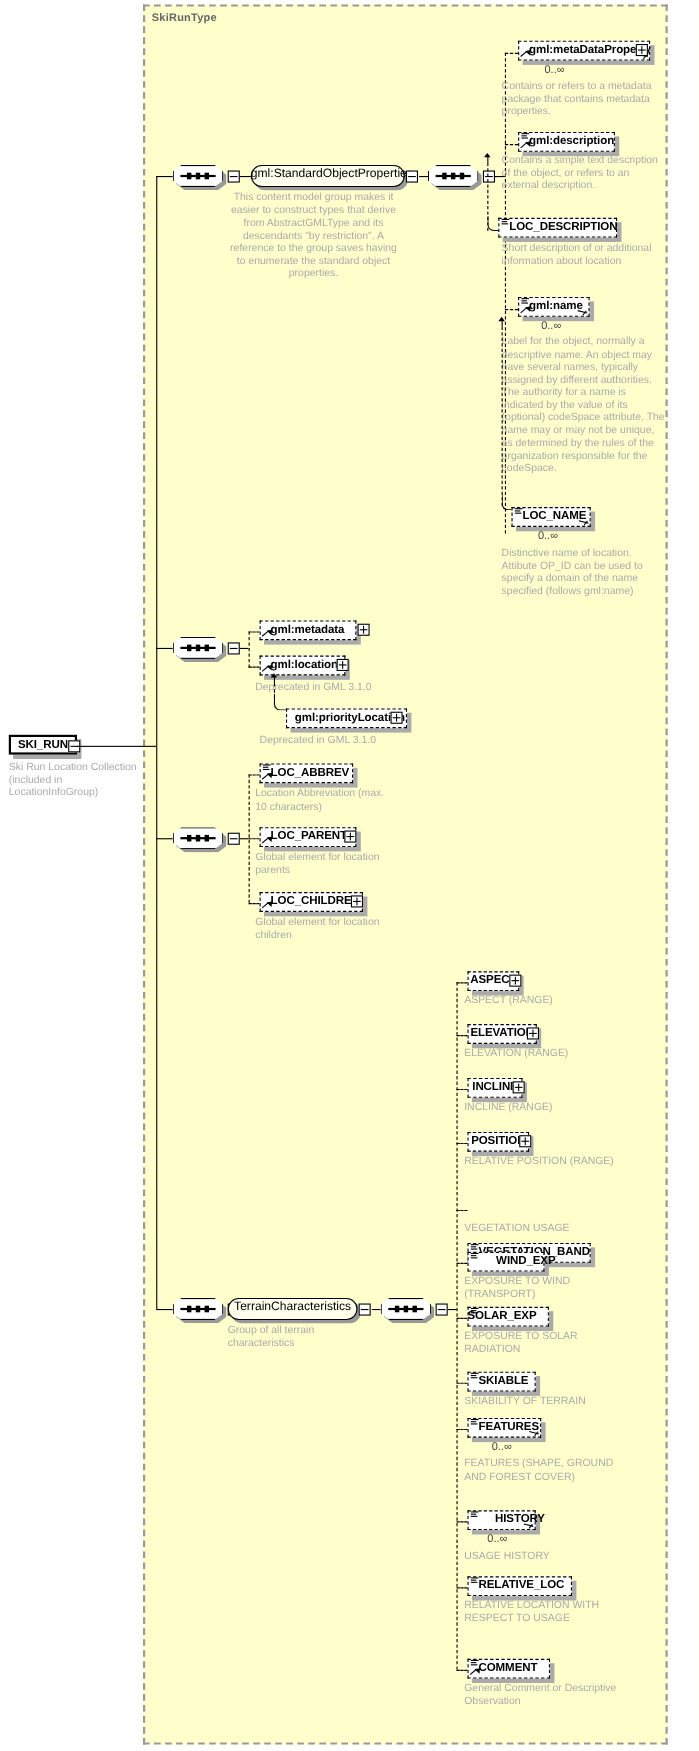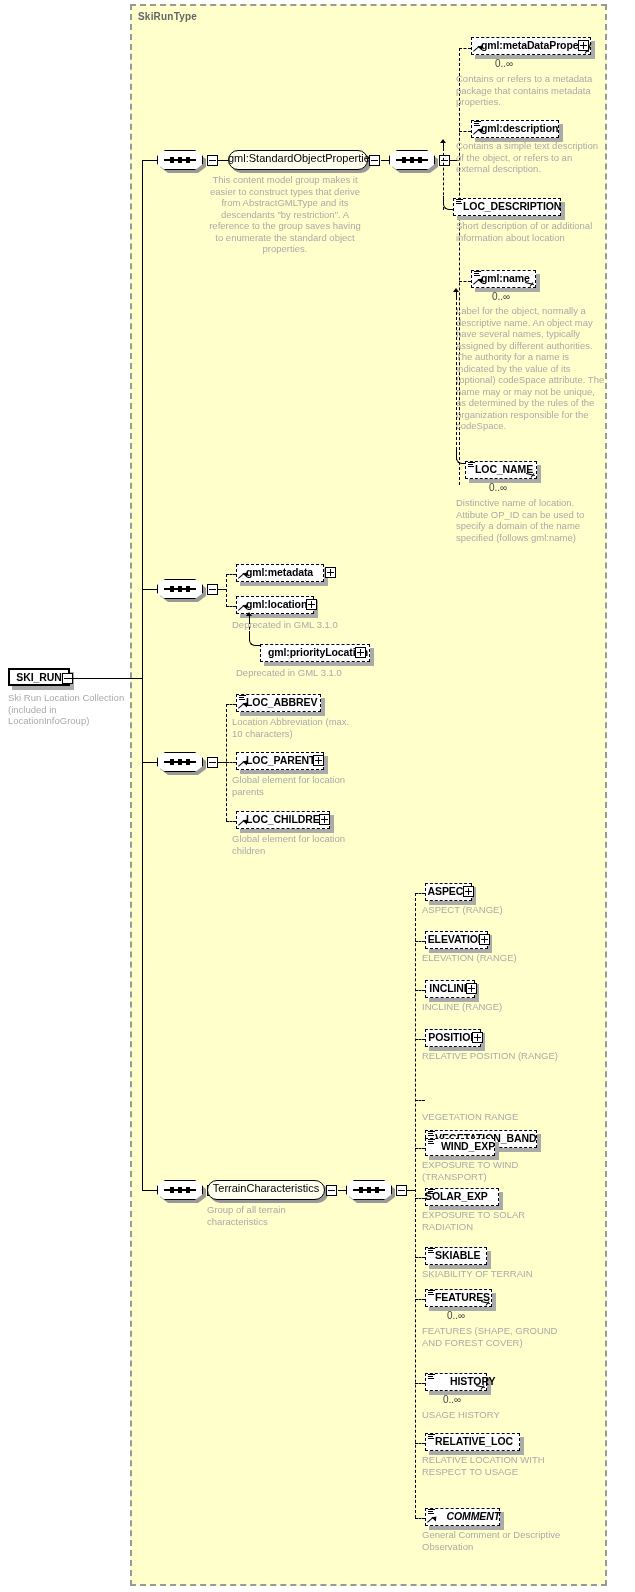--- a/index.html
+++ b/index.html
@@ -475,27 +475,27 @@
 <div class="el" style="left:425px;top:1090px;width:112px;margin-top:40px;">
   <div class="eshadow"></div>
   <div class="ebody"></div>
   <div class="elabel" style="text-align:left;padding-left:10px;">VEGETATION_BAND</div>
   <div class="typeglyph">
       <i></i>
       <i></i>
       <i></i>
     </div>
 </div>
-<div class="ann" style="left:422px;top:1111px;width:150px;">VEGETATION RANGE</div>
+<div class="ann" style="left:422px;top:1111px;width:150px;">VEGETATION USAGE</div>
 
 <div class="dhline" style="left:415px;top:1148px;width:10px;"></div>
 <div class="el" style="left:425px;top:1138px;width:70px;">
   <div class="eshadow"></div>
   <div class="ebody"></div>
-  <div class="elabel" style="text-align:center;padding-left:16px;">WIND_EXP</div>
+  <div class="elabel" style="text-align:center;padding-left:26px;">WIND_EXP</div>
   <div class="typeglyph">
       <i></i>
       <i></i>
       <i></i>
     </div>
 </div>
 <div class="ann" style="left:422px;top:1159px;width:150px;">EXPOSURE TO WIND (TRANSPORT)</div>
 
 <div class="dhline" style="left:415px;top:1198px;width:10px;"></div>
 <div class="el" style="left:425px;top:1188px;width:74px;">
@@ -563,21 +563,21 @@
       <i></i>
       <i></i>
     </div>
 </div>
 <div class="ann" style="left:422px;top:1454px;width:150px;">RELATIVE LOCATION WITH RESPECT TO USAGE</div>
 
 <div class="dhline" style="left:415px;top:1518px;width:10px;"></div>
 <div class="el" style="left:425px;top:1508px;width:75px;">
   <div class="eshadow"></div>
   <div class="ebody"></div>
-  <div class="elabel" style="text-align:right;padding-left:20px;font-style:italic;">COMMENT</div>
+  <div class="elabel" style="text-align:left;padding-left:10px;">COMMENT</div>
   <div class="refarrow"></div>
   <div class="typeglyph">
       <i></i>
       <i></i>
       <i></i>
     </div>
 </div>
 <div class="ann" style="left:422px;top:1529px;width:150px;">General Comment or Descriptive Observation</div>
 
 </body></html>

